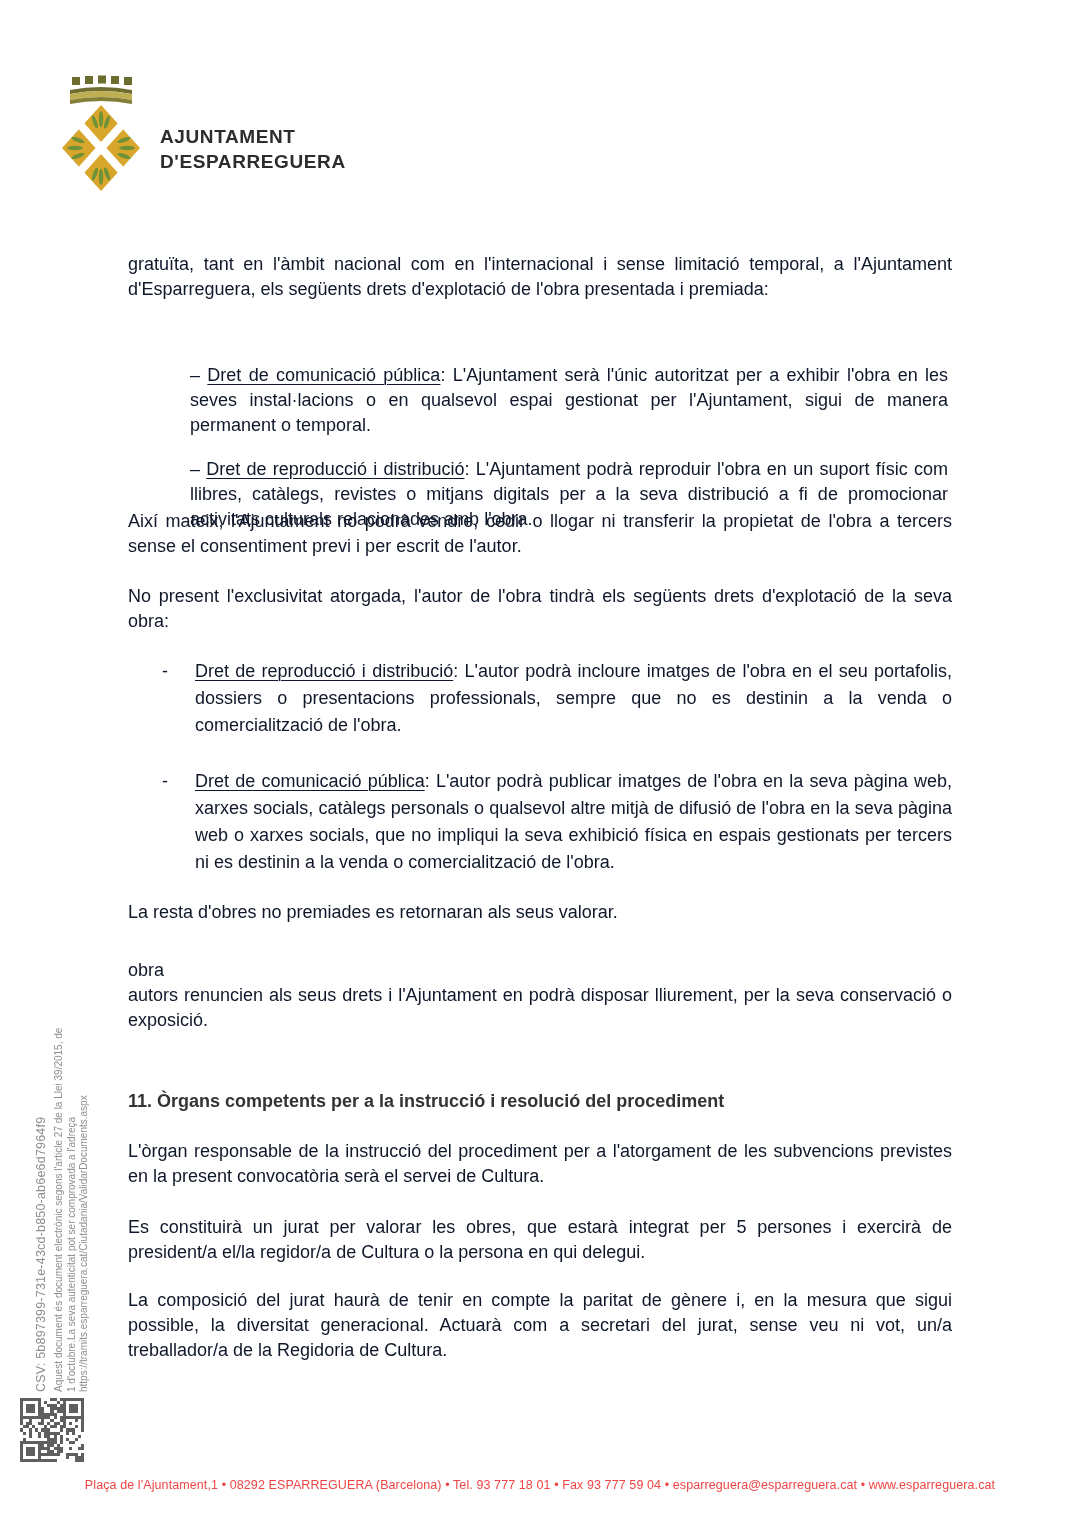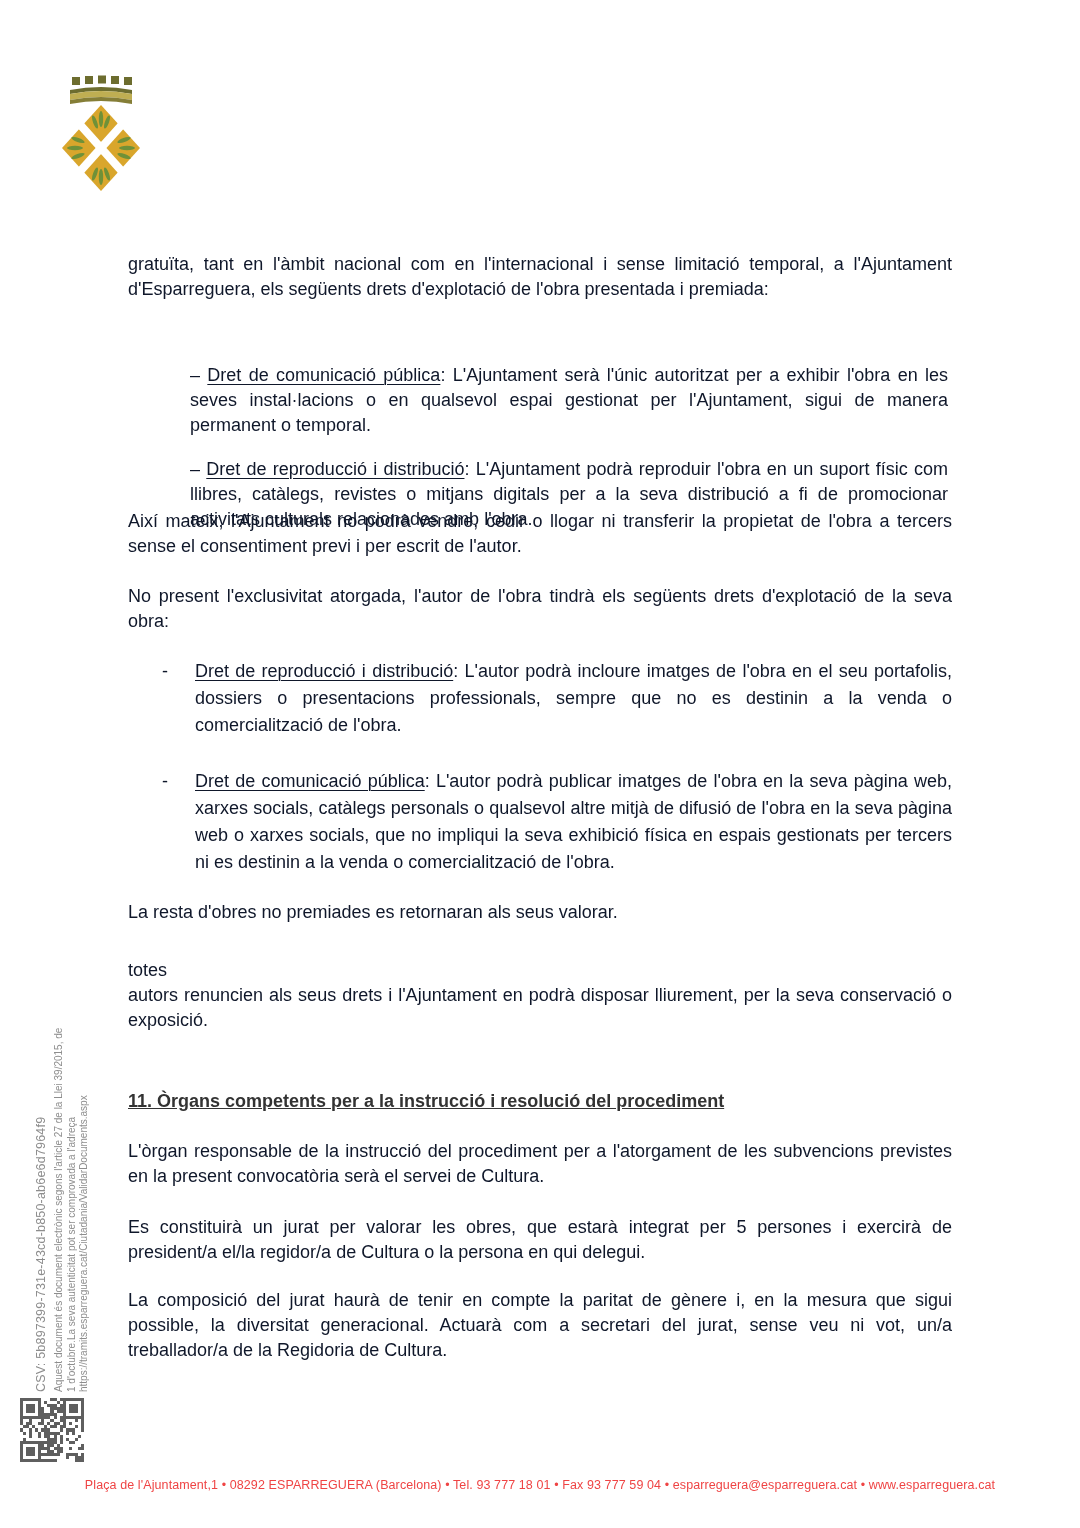--- a/index.html
+++ b/index.html
@@ -23,21 +23,21 @@
     font-size:18px; line-height:25px; text-align:justify; color:#0f172a;
   }
   .bullet{left:62px; width:758px;margin-top:37px;}
   .listitem{left:34px; width:790px; padding-left:33px; box-sizing:border-box; line-height:27px;}
   .li-dash{position:absolute; left:0; top:0;}
   .lead{text-decoration:underline; text-underline-offset:3px; text-decoration-thickness:1px;}
   .stretch{display:block; text-align:justify; text-align-last:justify;}
   .plain{display:block; text-align:left;}
   .heading{
     position:absolute; left:0; width:824px; margin:0;
-    font-size:18px; line-height:25px; font-weight:700; color:#333333; text-align:left;text-decoration:underline;
+    font-size:18px; line-height:25px; font-weight:700; color:#333333; text-align:left;
   }
   
   .sidebar{
     position:absolute; left:34px; top:1392px; width:474px;
     transform:rotate(-90deg); transform-origin:0 0;
     color:#8d8d8d; text-align:left; white-space:nowrap;
   }
   .csv-line{font-size:12.5px; line-height:15px; margin-bottom:4px; letter-spacing:0.2px;}
   .note-line{font-size:10px; line-height:12.5px;}
   
@@ -90,41 +90,45 @@
         <ellipse cx="54" cy="60" rx="1.6" ry="6" transform="rotate(40 54 60)"></ellipse>
         <ellipse cx="28" cy="92" rx="1.6" ry="6" transform="rotate(40 28 92)"></ellipse>
         <ellipse cx="54" cy="92" rx="1.6" ry="6" transform="rotate(-40 54 92)"></ellipse>
       </g>
 
       <g stroke="#ffffff" stroke-width="8">
         <line x1="15" y1="47" x2="67" y2="105"></line>
         <line x1="67" y1="47" x2="15" y2="105"></line>
       </g>
     </svg>
+    <div class="logo-text">
+      <div>AJUNTAMENT</div>
+      <div>D'ESPARREGUERA</div>
+    </div>
   </div>
 
   <div class="doc">
 
     <p class="para" style="top:252px">gratuïta, tant en l'àmbit nacional com en l'internacional i sense limitació temporal, a l'Ajuntament d'Esparreguera, els següents drets d'explotació de l'obra presentada i premiada:</p>
 
     <p class="para bullet" style="top:326px"><span>– </span><span class="lead">Dret de comunicació pública</span><span>: L'Ajuntament serà l'únic autoritzat per a exhibir l'obra en les seves instal·lacions o en qualsevol espai gestionat per l'Ajuntament, sigui de manera permanent o temporal.</span></p>
 
     <p class="para bullet" style="top:420px"><span>– </span><span class="lead">Dret de reproducció i distribució</span><span>: L'Ajuntament podrà reproduir l'obra en un suport físic com llibres, catàlegs, revistes o mitjans digitals per a la seva distribució a fi de promocionar activitats culturals relacionades amb l'obra.</span></p>
 
     <p class="para" style="top:509px">Així mateix, l'Ajuntament no podrà vendre, cedir o llogar ni transferir la propietat de l'obra a tercers sense el consentiment previ i per escrit de l'autor.</p>
 
     <p class="para" style="top:584px">No present l'exclusivitat atorgada, l'autor de l'obra tindrà els següents drets d'explotació de la seva obra:</p>
 
     <p class="para listitem" style="top:658px"><span class="li-dash">-</span><span class="lead">Dret de reproducció i distribució</span><span>: L'autor podrà incloure imatges de l'obra en el seu portafolis, dossiers o presentacions professionals, sempre que no es destinin a la venda o comercialització de l'obra.</span></p>
 
     <p class="para listitem" style="top:768px"><span class="li-dash">-</span><span class="lead">Dret de comunicació pública</span><span>: L'autor podrà publicar imatges de l'obra en la seva pàgina web, xarxes socials, catàlegs personals o qualsevol altre mitjà de difusió de l'obra en la seva pàgina web o xarxes socials, que no impliqui la seva exhibició física en espais gestionats per tercers ni es destinin a la venda o comercialització de l'obra.</span></p>
 
     <p class="para" style="top:900px">La resta d'obres no premiades es retornaran als seus valorar.</p>
 
-    <p class="para" style="top:958px"><span class="plain">totes</span><span>autors renuncien als seus drets i l'Ajuntament en podrà disposar lliurement, per la seva conservació o exposició.</span></p>
+    <p class="para" style="top:958px"><span class="plain">obra</span><span>autors renuncien als seus drets i l'Ajuntament en podrà disposar lliurement, per la seva conservació o exposició.</span></p>
 
     <h2 class="heading" style="top:1089px">11. Òrgans competents per a la instrucció i resolució del procediment</h2>
 
     <p class="para" style="top:1139px">L'òrgan responsable de la instrucció del procediment per a l'atorgament de les subvencions previstes en la present convocatòria serà el servei de Cultura.</p>
 
     <p class="para" style="top:1215px">Es constituirà un jurat per valorar les obres, que estarà integrat per 5 persones i exercirà de president/a el/la regidor/a de Cultura o la persona en qui delegui.</p>
 
     <p class="para" style="top:1288px">La composició del jurat haurà de tenir en compte la paritat de gènere i, en la mesura que sigui possible, la diversitat generacional. Actuarà com a secretari del jurat, sense veu ni vot, un/a treballador/a de la Regidoria de Cultura.</p>
   </div>
 

